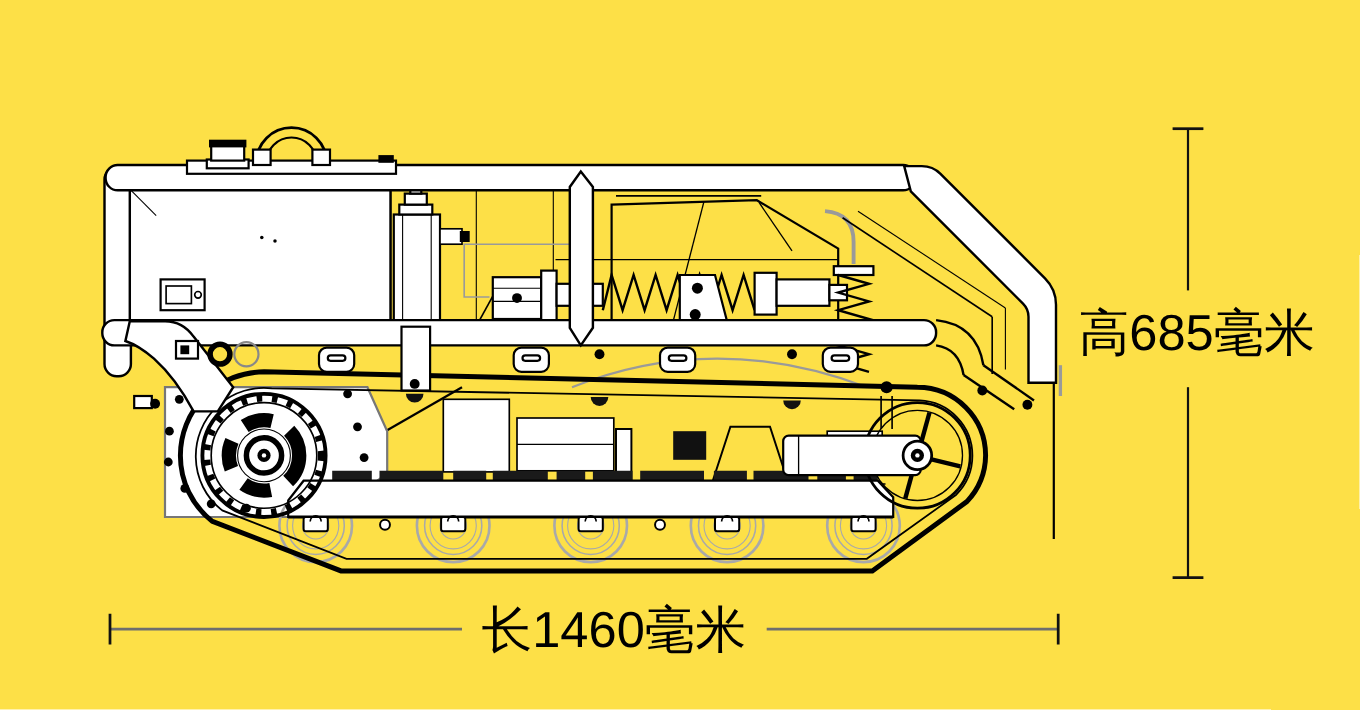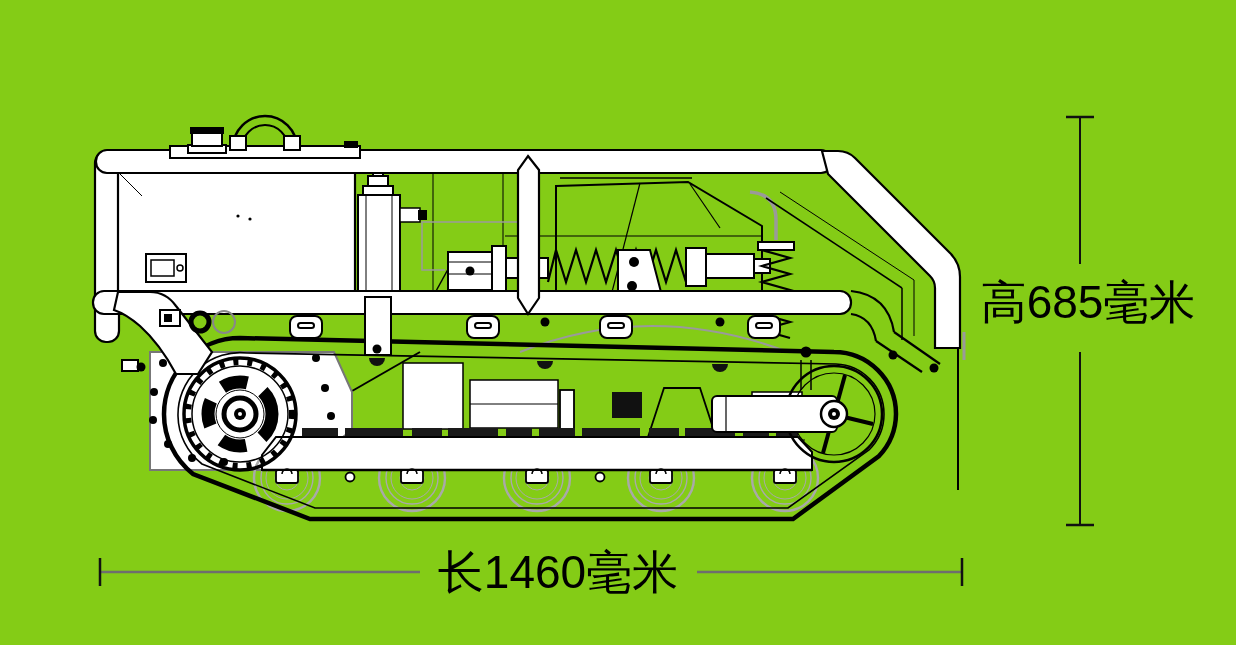--- a/index.html
+++ b/index.html
@@ -1,19 +1,19 @@
 <!DOCTYPE html>
 <html><head>
 <meta charset="utf-8">
 <style>
   html,body{margin:0;padding:0;background:#ffffff;}
   .canvas{
     position:relative;
     width:1236px;height:645px;
-    background:#84cc16;
+    background:#fde047;
     overflow:hidden;
     font-family:"Liberation Sans","DejaVu Sans",sans-serif;
   }
   svg{display:block;}
   svg text{
     font-family:"Liberation Sans","DejaVu Sans",sans-serif;
     fill:#000000;
     font-weight:500;
   }
 </style>

